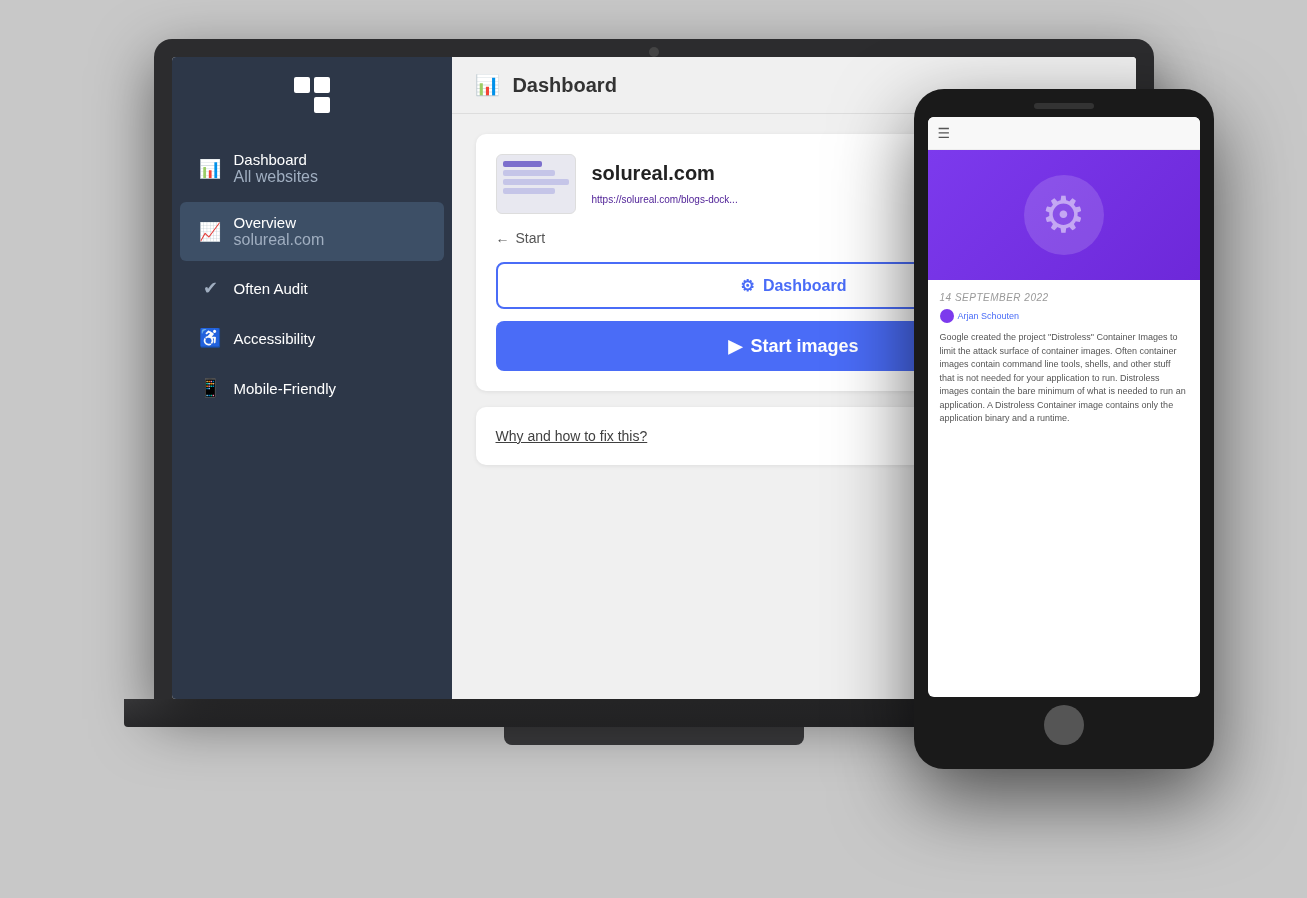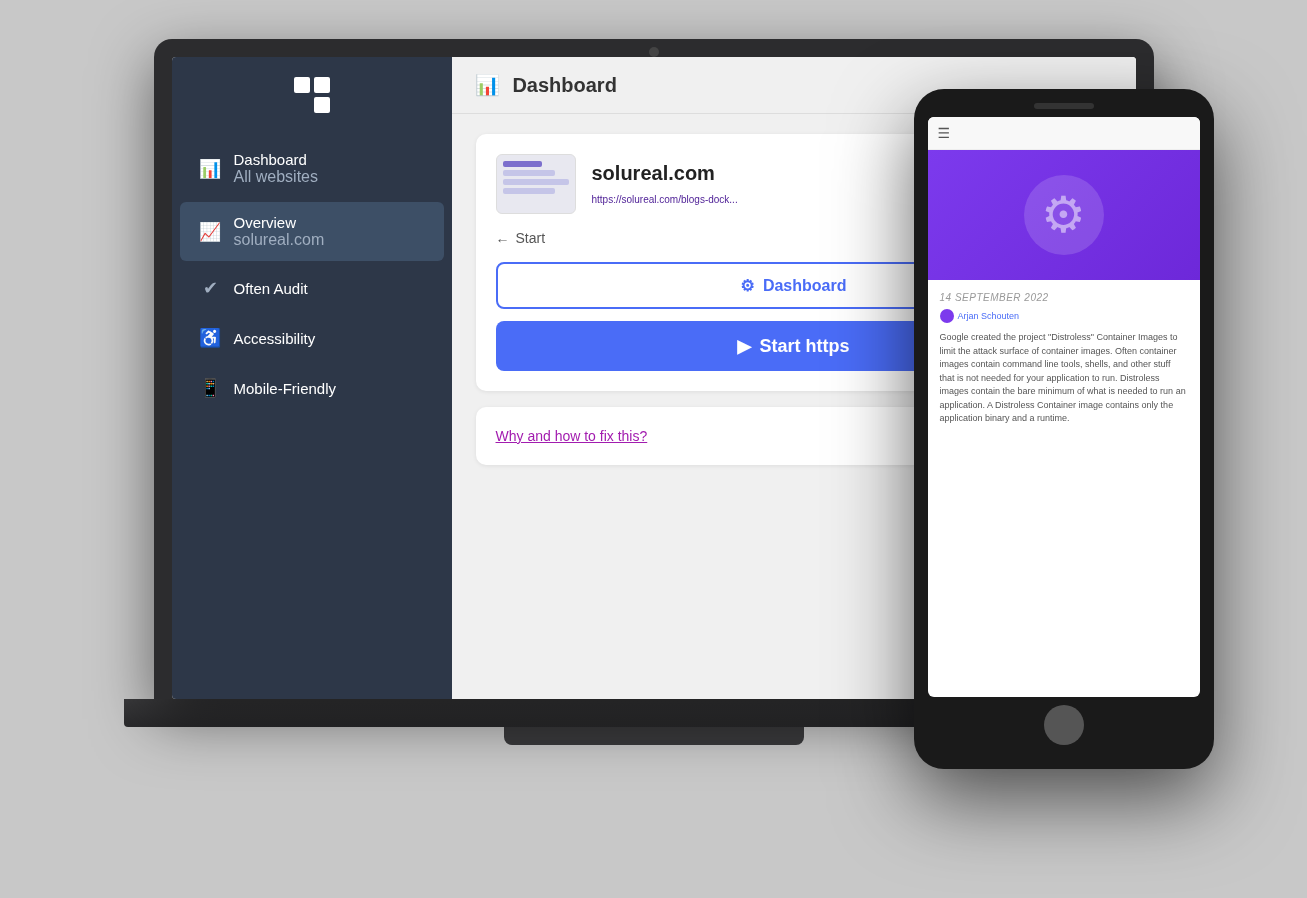--- a/index.html
+++ b/index.html
@@ -289,21 +289,21 @@
       margin-bottom: 8px;
     }
 
     .content-card-desc {
       color: #555;
       font-size: 14px;
       margin-bottom: 12px;
     }
 
     .content-card-link {
-      color: #a21caf;
+      color: #404040;
       font-size: 14px;
       text-decoration: underline;
       cursor: pointer;
     }
 
     
     .tablet-overlay {
       position: absolute;
       right: -60px;
       top: 50px;
@@ -503,21 +503,21 @@
               <span>Start</span>
             </div>
 
             <button class="btn-settings">
               <span>⚙</span>
               <span>Dashboard</span>
             </button>
 
             <button class="btn-start-crawl">
               <span>▶</span>
-              <span>Start https</span>
+              <span>Start images</span>
             </button>
           </div>
 
           <div class="content-card">
             <a class="content-card-link">Why and how to fix this?</a>
           </div>
         </div>
       </div>
     </div>
 

